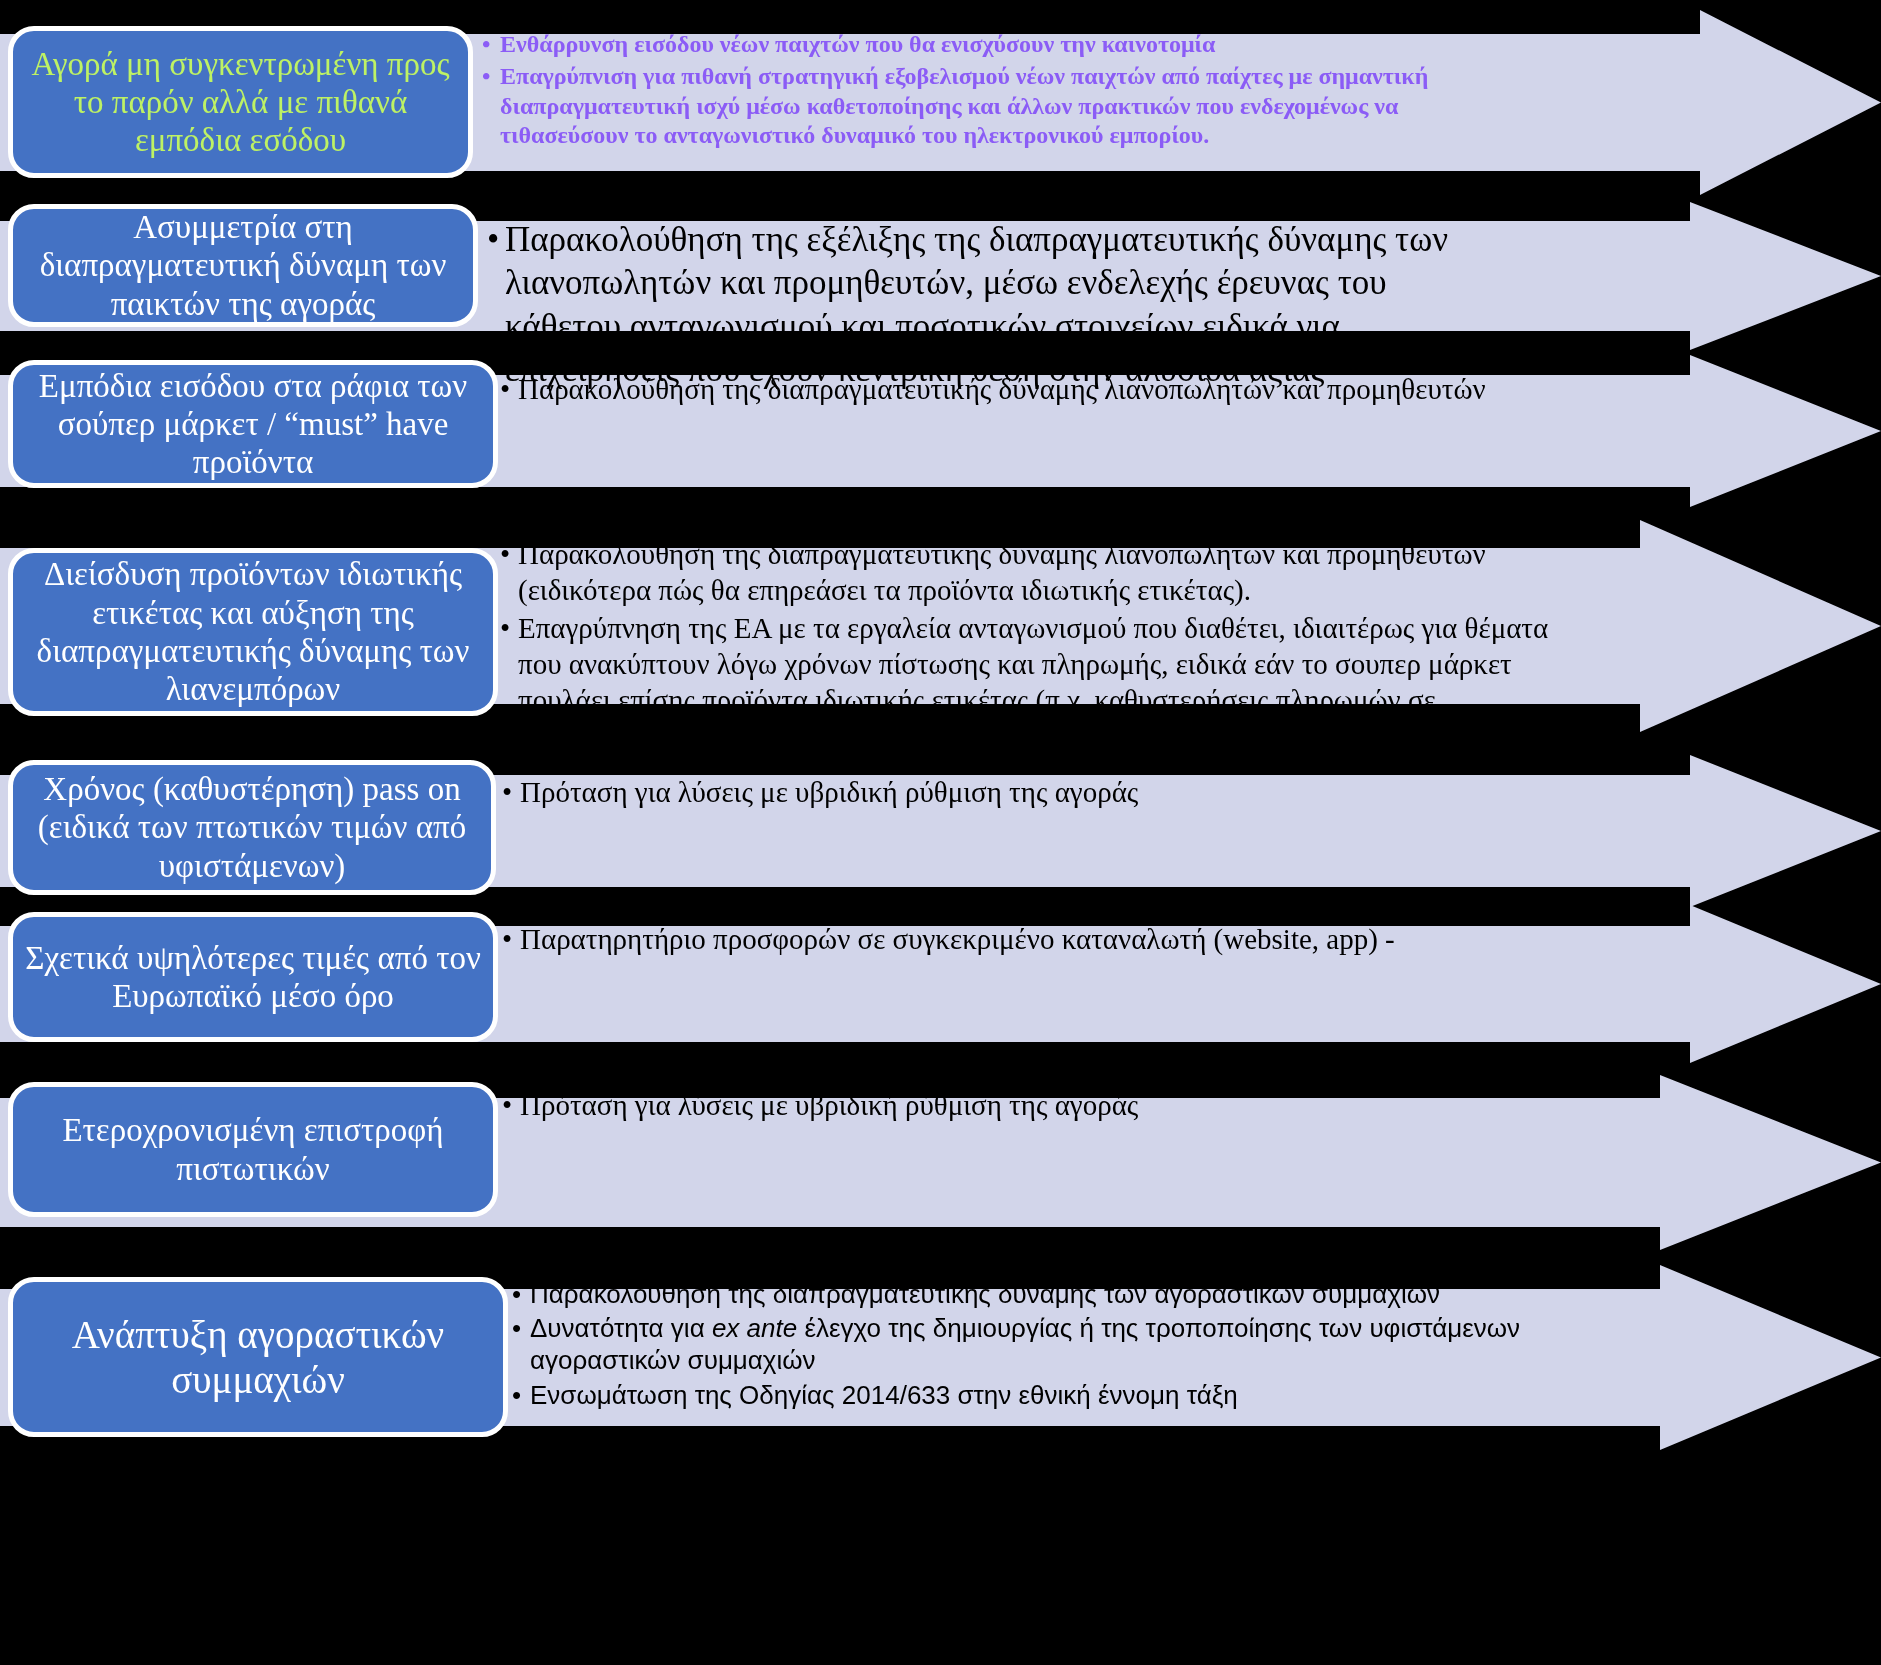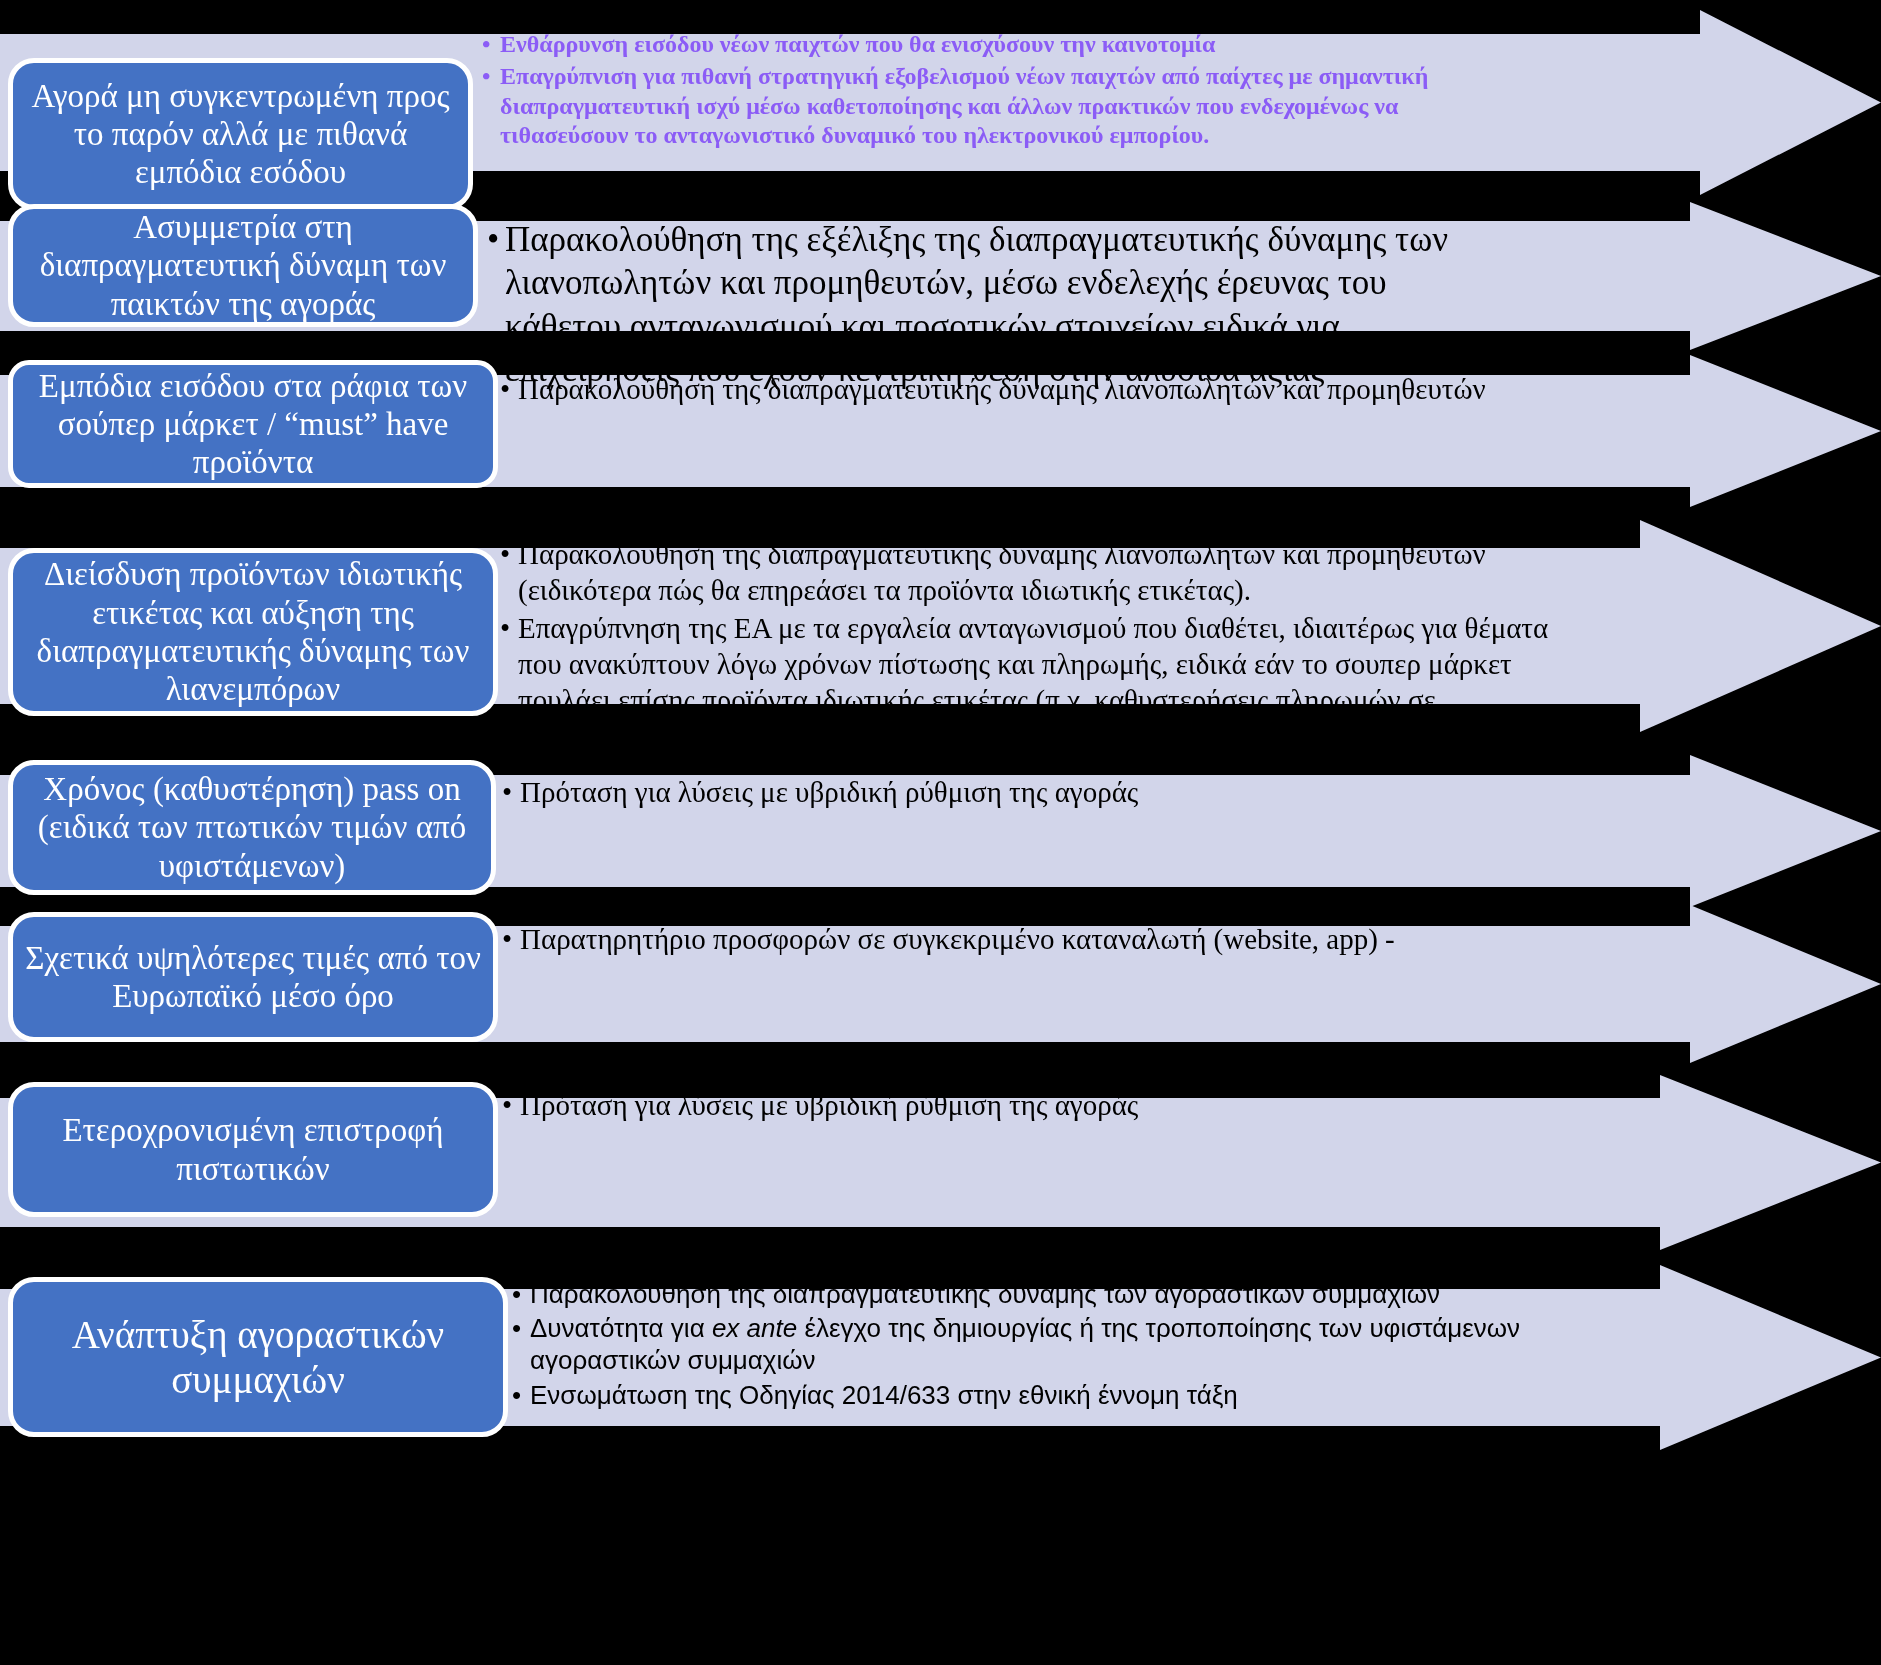--- a/index.html
+++ b/index.html
@@ -60,21 +60,21 @@
 
   .sans{font-family:"Liberation Sans",sans-serif;}
   em{font-style:italic;}
 </style>
 </head>
 <body>
 
 <div id="stage" style="background: rgb(0, 0, 0);">
     <div class="row">
       <div class="arrow" style="left: 0px; top: 10px; width: 1881px; height: 185px; background: rgb(210, 213, 234); clip-path: polygon(0px 24px, 1700px 24px, 1700px 0px, 1881px 92.5px, 1700px 185px, 1700px 161px, 0px 161px);"></div>
-      <div class="label" style="left: 8px; top: 26px; width: 465px; height: 152px; font-size: 33px; background: rgb(68, 114, 196); border-color: rgb(255, 255, 255); color: #ffffff; margin-top: 32px;">
+      <div class="label" style="left: 8px; top: 26px; width: 465px; height: 152px; font-size: 33px; background: rgb(68, 114, 196); border-color: rgb(255, 255, 255); color: #bef264;">
         <span>Αγορά μη συγκεντρωμένη προς το παρόν αλλά με πιθανά εμπόδια εσόδου</span>
       </div>
       <div class="bullets" style="left: 480px; top: 30px; width: 1010px; font-size: 24px; line-height: 1.24; color: #8b5cf6; font-weight: bold;">
         <ul>
           <li>Ενθάρρυνση εισόδου νέων παιχτών που θα ενισχύσουν την καινοτομία</li>
           <li>Επαγρύπνιση για πιθανή στρατηγική εξοβελισμού νέων παιχτών από παίχτες με σημαντική διαπραγματευτική ισχύ μέσω καθετοποίησης και άλλων πρακτικών που ενδεχομένως να τιθασεύσουν το ανταγωνιστικό δυναμικό του ηλεκτρονικού εμπορίου.</li>
         </ul>
       </div>
     </div>
     <div class="row">
@@ -83,21 +83,21 @@
         <span>Ασυμμετρία στη διαπραγματευτική δύναμη των παικτών της αγοράς</span>
       </div>
       <div class="bullets just" style="left: 485px; top: 218px; width: 1020px; font-size: 35px; line-height: 1.24; color: rgb(0, 0, 0);">
         <ul>
           <li>Παρακολούθηση της εξέλιξης της διαπραγματευτικής δύναμης των λιανοπωλητών και προμηθευτών, μέσω ενδελεχής έρευνας του κάθετου ανταγωνισμού και ποσοτικών στοιχείων ειδικά για επιχειρήσεις που έχουν κεντρική θέση στην αλυσίδα αξίας</li>
         </ul>
       </div>
     </div>
     <div class="row">
       <div class="arrow" style="left: 0px; top: 355px; width: 1881px; height: 152px; background: rgb(210, 213, 234); clip-path: polygon(0px 20px, 1690px 20px, 1690px 0px, 1881px 76px, 1690px 152px, 1690px 132px, 0px 132px);"></div>
-      <div class="label" style="left: 8px; top: 360px; width: 490px; height: 128px; font-size: 33px; background: rgb(68, 114, 196); border-color: rgb(255, 255, 255); color: rgb(255, 255, 255); border-radius: 21px;">
+      <div class="label" style="left: 8px; top: 360px; width: 490px; height: 128px; font-size: 33px; background: rgb(68, 114, 196); border-color: rgb(255, 255, 255); color: rgb(255, 255, 255);">
         <span>Εμπόδια εισόδου στα ράφια των σούπερ μάρκετ / “must” have προϊόντα</span>
       </div>
       <div class="bullets" style="left: 498px; top: 372px; width: 1120px; font-size: 29px; line-height: 1.24; color: rgb(0, 0, 0);">
         <ul>
           <li>Παρακολούθηση της διαπραγματευτικής δύναμης λιανοπωλητών και προμηθευτών</li>
         </ul>
       </div>
     </div>
     <div class="row">
       <div class="arrow" style="left: 0px; top: 520px; width: 1881px; height: 212px; background: rgb(210, 213, 234); clip-path: polygon(0px 28px, 1640px 28px, 1640px 0px, 1881px 106px, 1640px 212px, 1640px 184px, 0px 184px);"></div>

